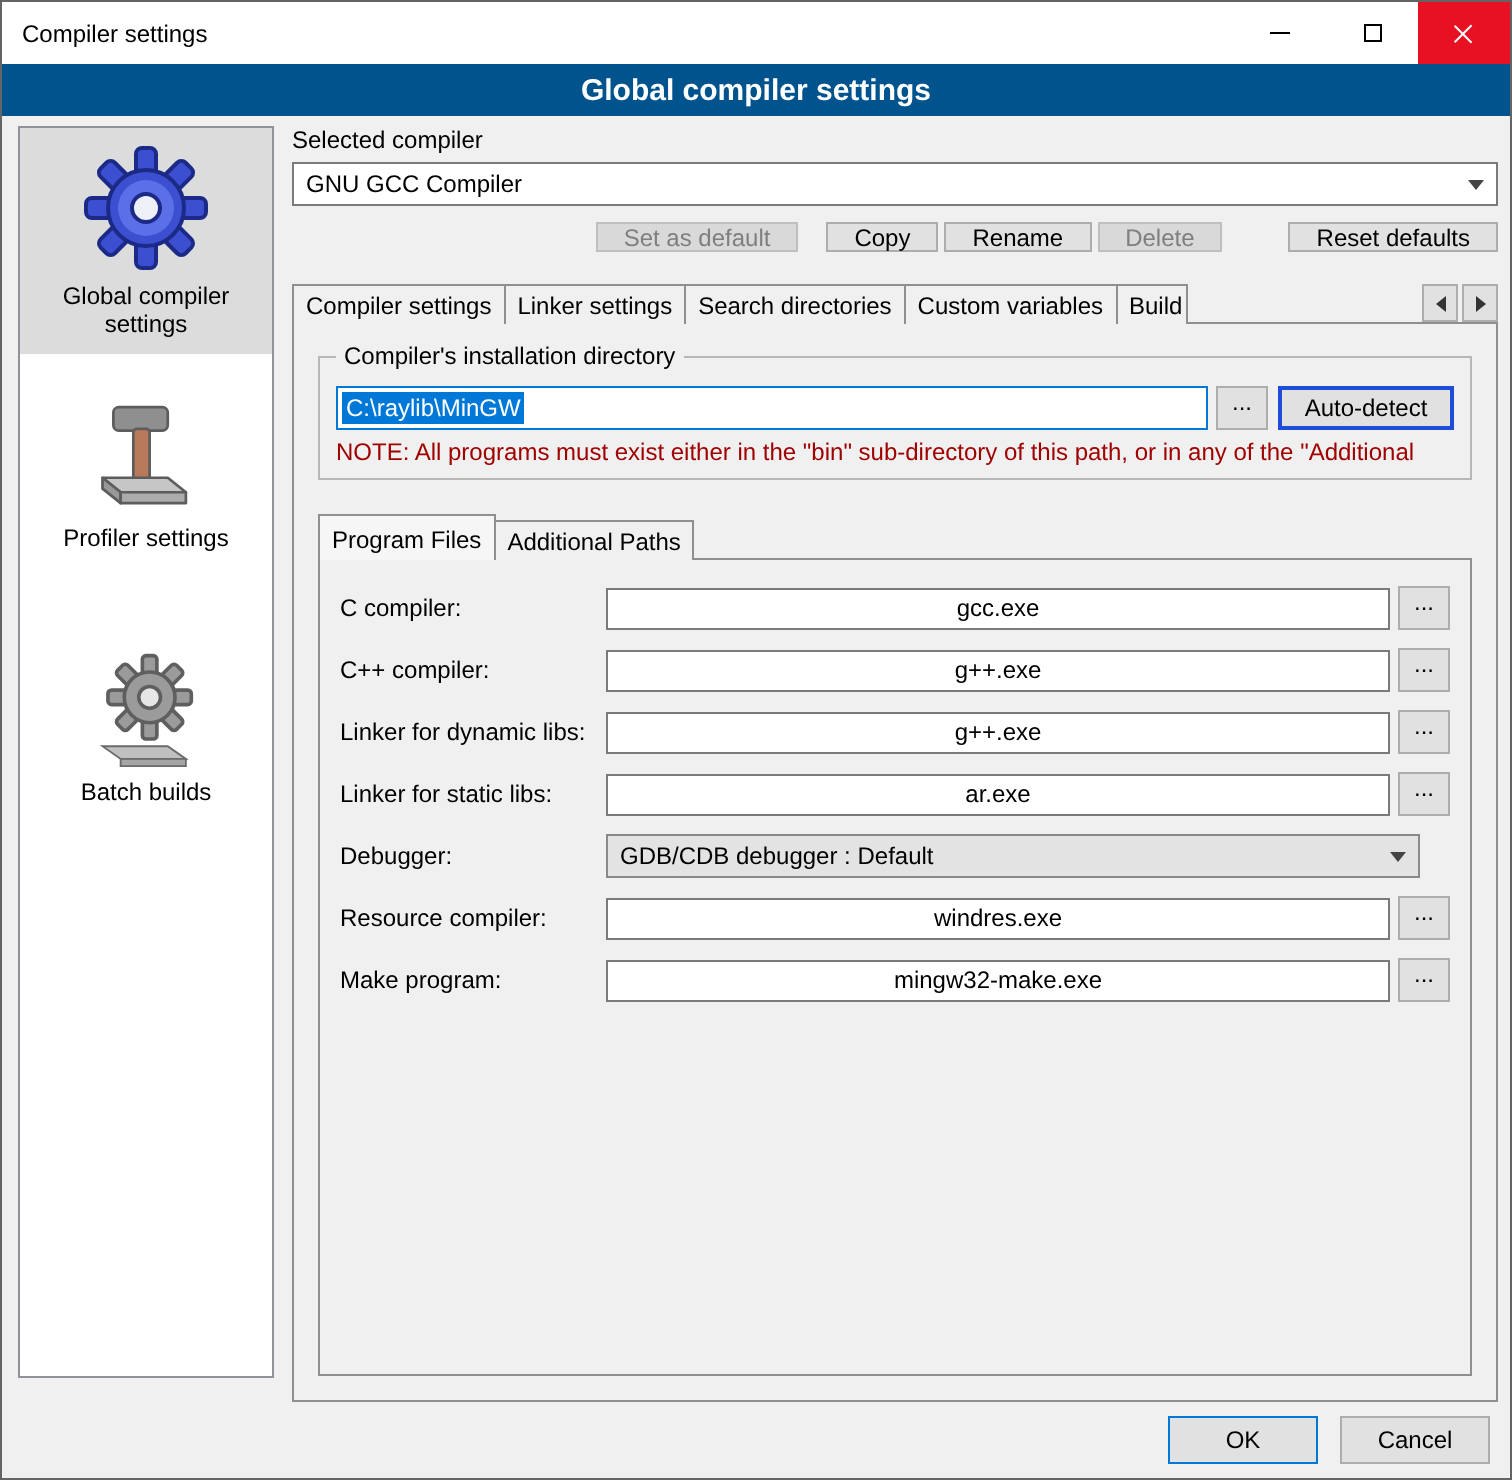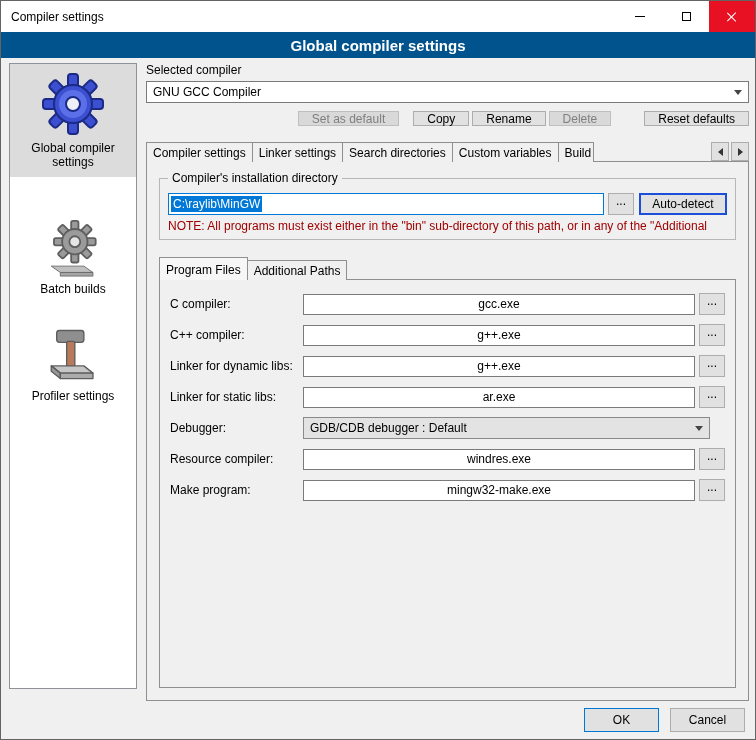--- a/index.html
+++ b/index.html
@@ -131,51 +131,51 @@
           <rect x="-5" y="-30" width="10" height="60" rx="3" transform="rotate(90)"></rect>
           <rect x="-5" y="-30" width="10" height="60" rx="3" transform="rotate(135)"></rect>
           <circle r="19"></circle>
         </g>
         <circle r="14" fill="#5b6fe8"></circle>
         <circle r="7" fill="#eef0f8" stroke="#1b2a86" stroke-width="2"></circle>
       </svg>
       <span class="sb-label">Global compiler settings</span>
     </div>
 
+    <div class="sb-item">
+      <svg width="58" height="58" viewBox="0 0 64 64">
+        <g stroke="#5d5d5d" stroke-width="1.5" stroke-linejoin="round">
+          <rect x="14" y="5" width="30" height="13" rx="3" fill="#8f8f8f"></rect>
+          <rect x="25" y="17" width="9" height="28" rx="2" fill="#b87a5a"></rect>
+          <polygon points="8,44 44,44 54,52 18,52" fill="#c6c6c6"></polygon>
+          <polygon points="8,44 18,52 18,58 8,50" fill="#989898"></polygon>
+          <polygon points="18,52 54,52 54,58 18,58" fill="#ababab"></polygon>
+        </g>
+      </svg>
+      <span class="sb-label">Profiler settings</span>
+    </div>
+
     <div class="sb-item last">
       <svg width="58" height="58" viewBox="-32 -32 64 64">
         <g transform="translate(2,-7)">
           <g fill="#9b9b9b" stroke="#5f5f5f" stroke-width="2">
             <rect x="-4" y="-23" width="8" height="46" rx="2"></rect>
             <rect x="-4" y="-23" width="8" height="46" rx="2" transform="rotate(45)"></rect>
             <rect x="-4" y="-23" width="8" height="46" rx="2" transform="rotate(90)"></rect>
             <rect x="-4" y="-23" width="8" height="46" rx="2" transform="rotate(135)"></rect>
             <circle r="14"></circle>
           </g>
           <circle r="6" fill="#e6e6e6" stroke="#5f5f5f" stroke-width="2"></circle>
         </g>
         <g stroke="#6a6a6a" stroke-width="1">
           <polygon points="-24,20 12,20 22,27 -14,27" fill="#c0c0c0"></polygon>
           <polygon points="-14,27 22,27 22,31 -14,31" fill="#a5a5a5"></polygon>
         </g>
       </svg>
       <span class="sb-label">Batch builds</span>
-    </div>
-
-    <div class="sb-item">
-      <svg width="58" height="58" viewBox="0 0 64 64">
-        <g stroke="#5d5d5d" stroke-width="1.5" stroke-linejoin="round">
-          <rect x="14" y="5" width="30" height="13" rx="3" fill="#8f8f8f"></rect>
-          <rect x="25" y="17" width="9" height="28" rx="2" fill="#b87a5a"></rect>
-          <polygon points="8,44 44,44 54,52 18,52" fill="#c6c6c6"></polygon>
-          <polygon points="8,44 18,52 18,58 8,50" fill="#989898"></polygon>
-          <polygon points="18,52 54,52 54,58 18,58" fill="#ababab"></polygon>
-        </g>
-      </svg>
-      <span class="sb-label">Profiler settings</span>
     </div>
   </div>
 
   <div class="main">
 
     <div class="selcomp-label">Selected compiler</div>
 
     <div class="combo">
       <span>GNU GCC Compiler</span>
       <span class="chev"></span>

